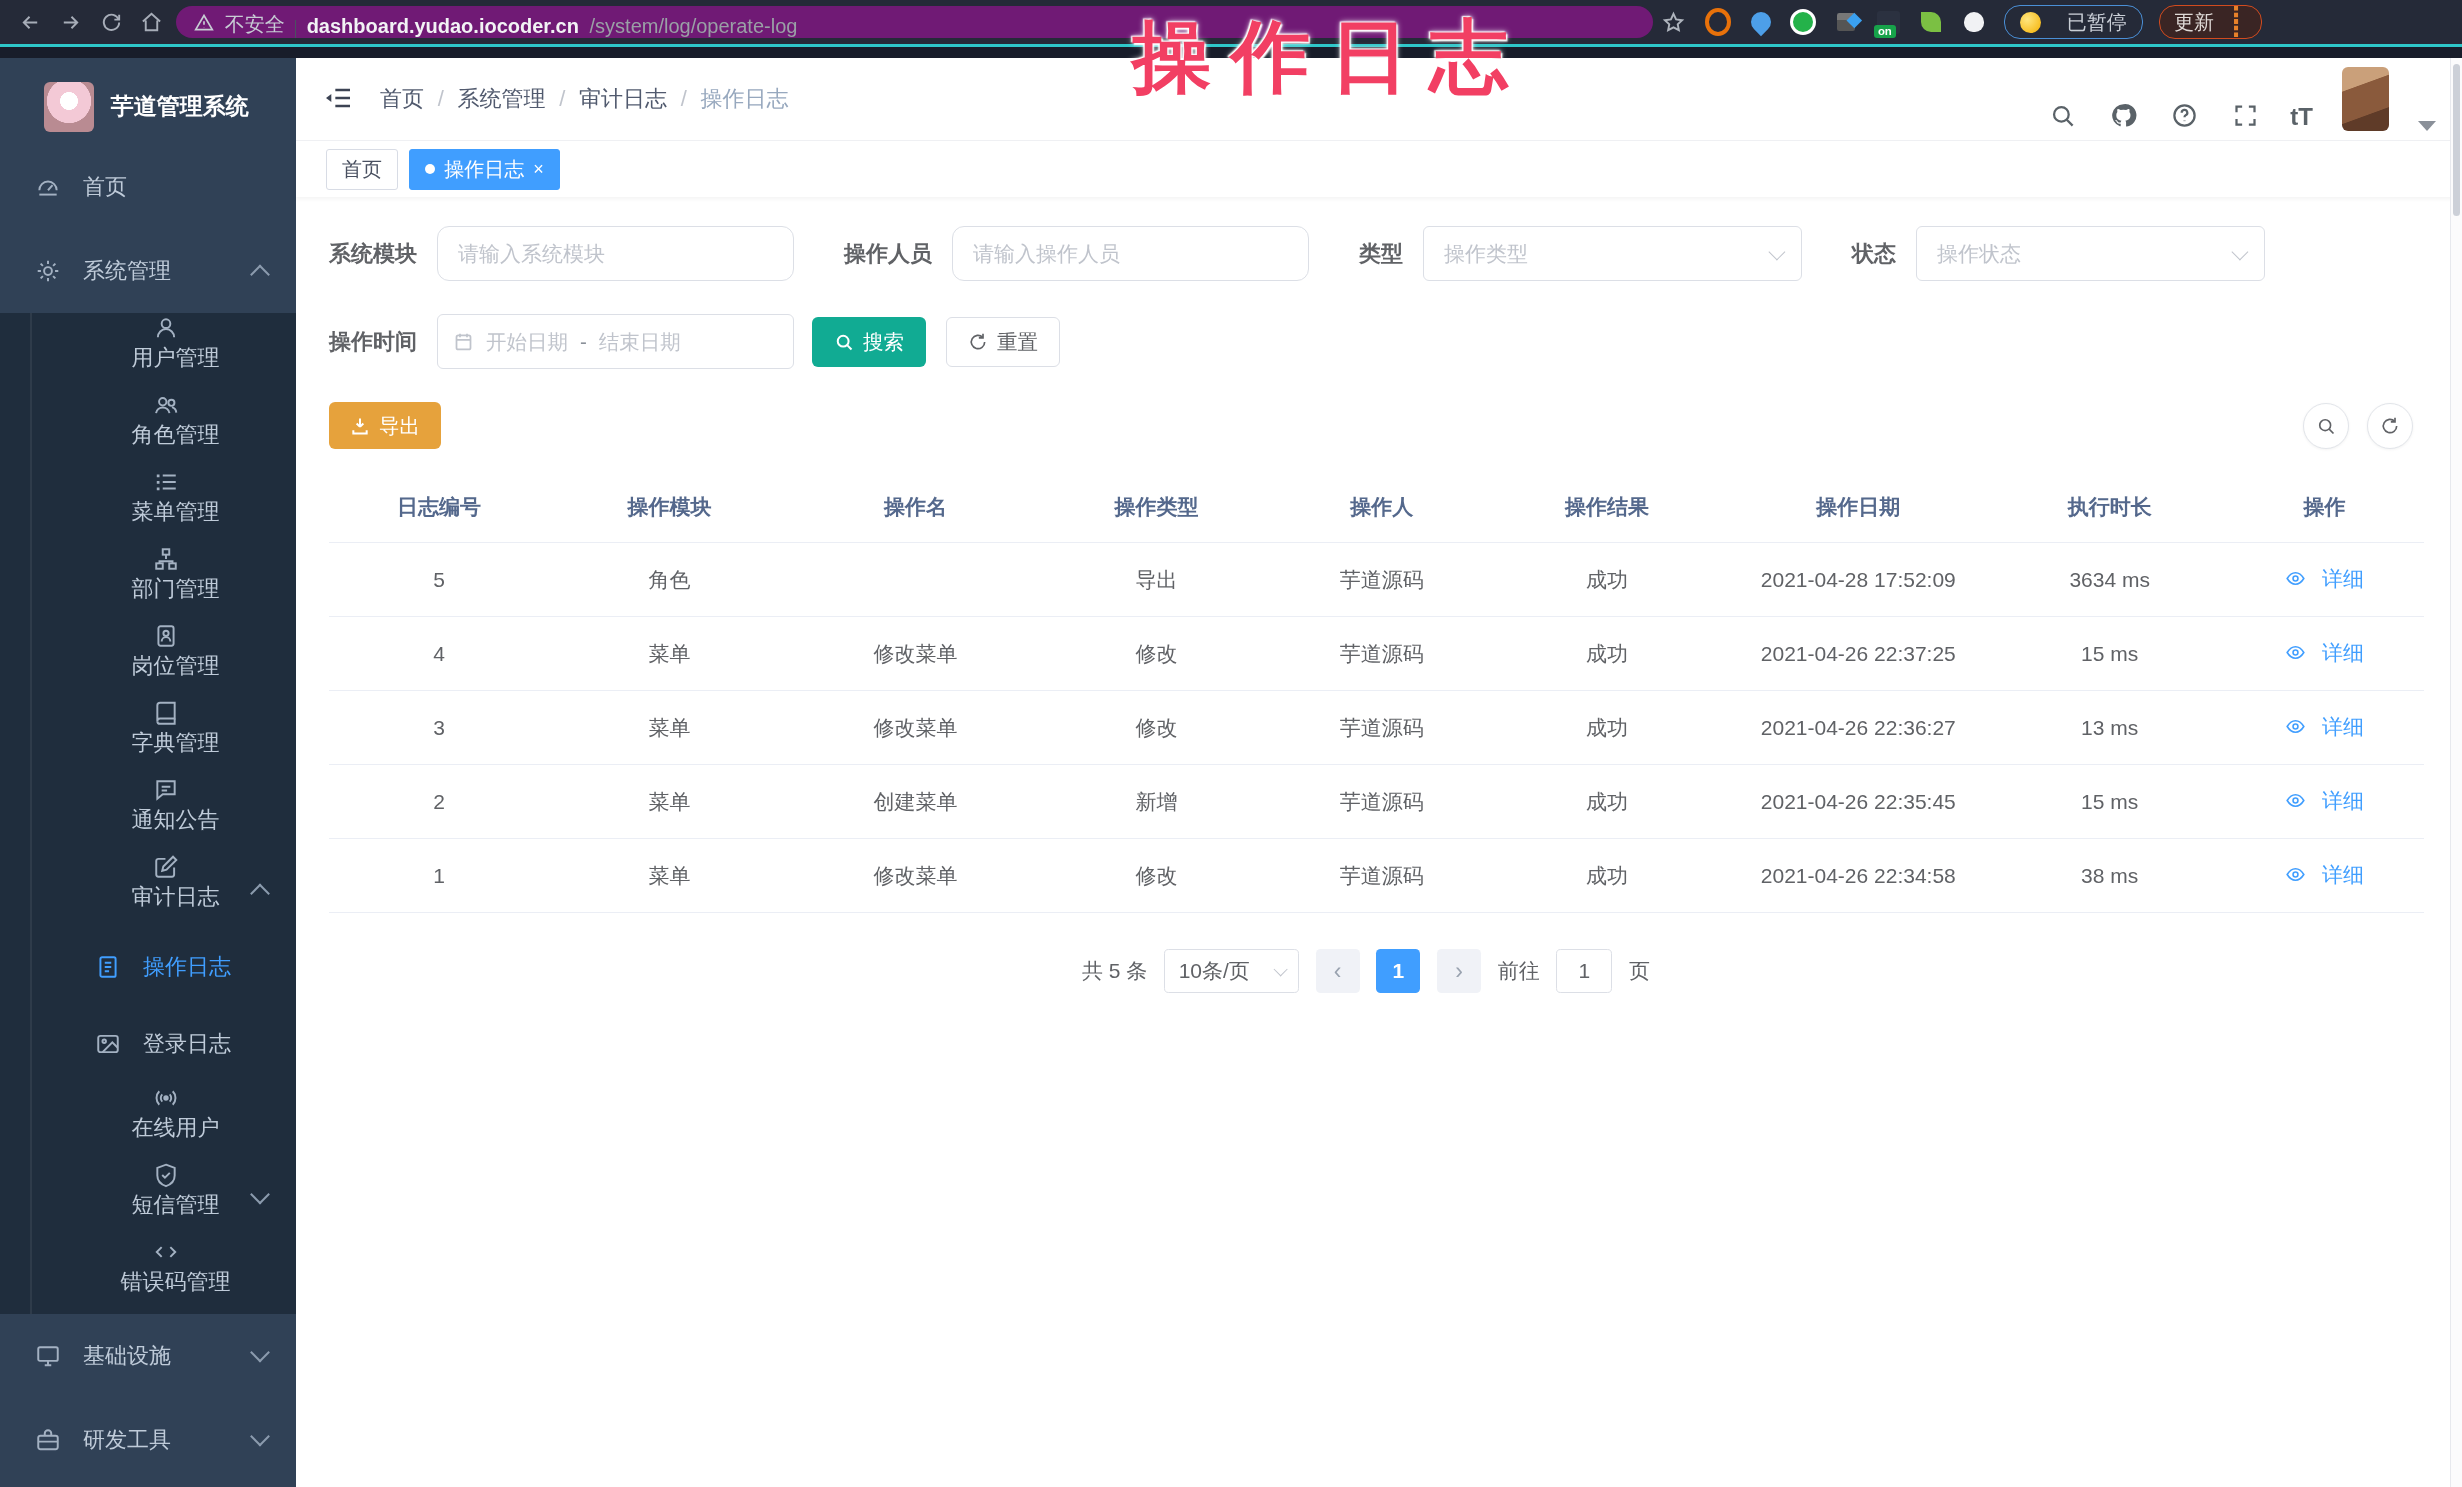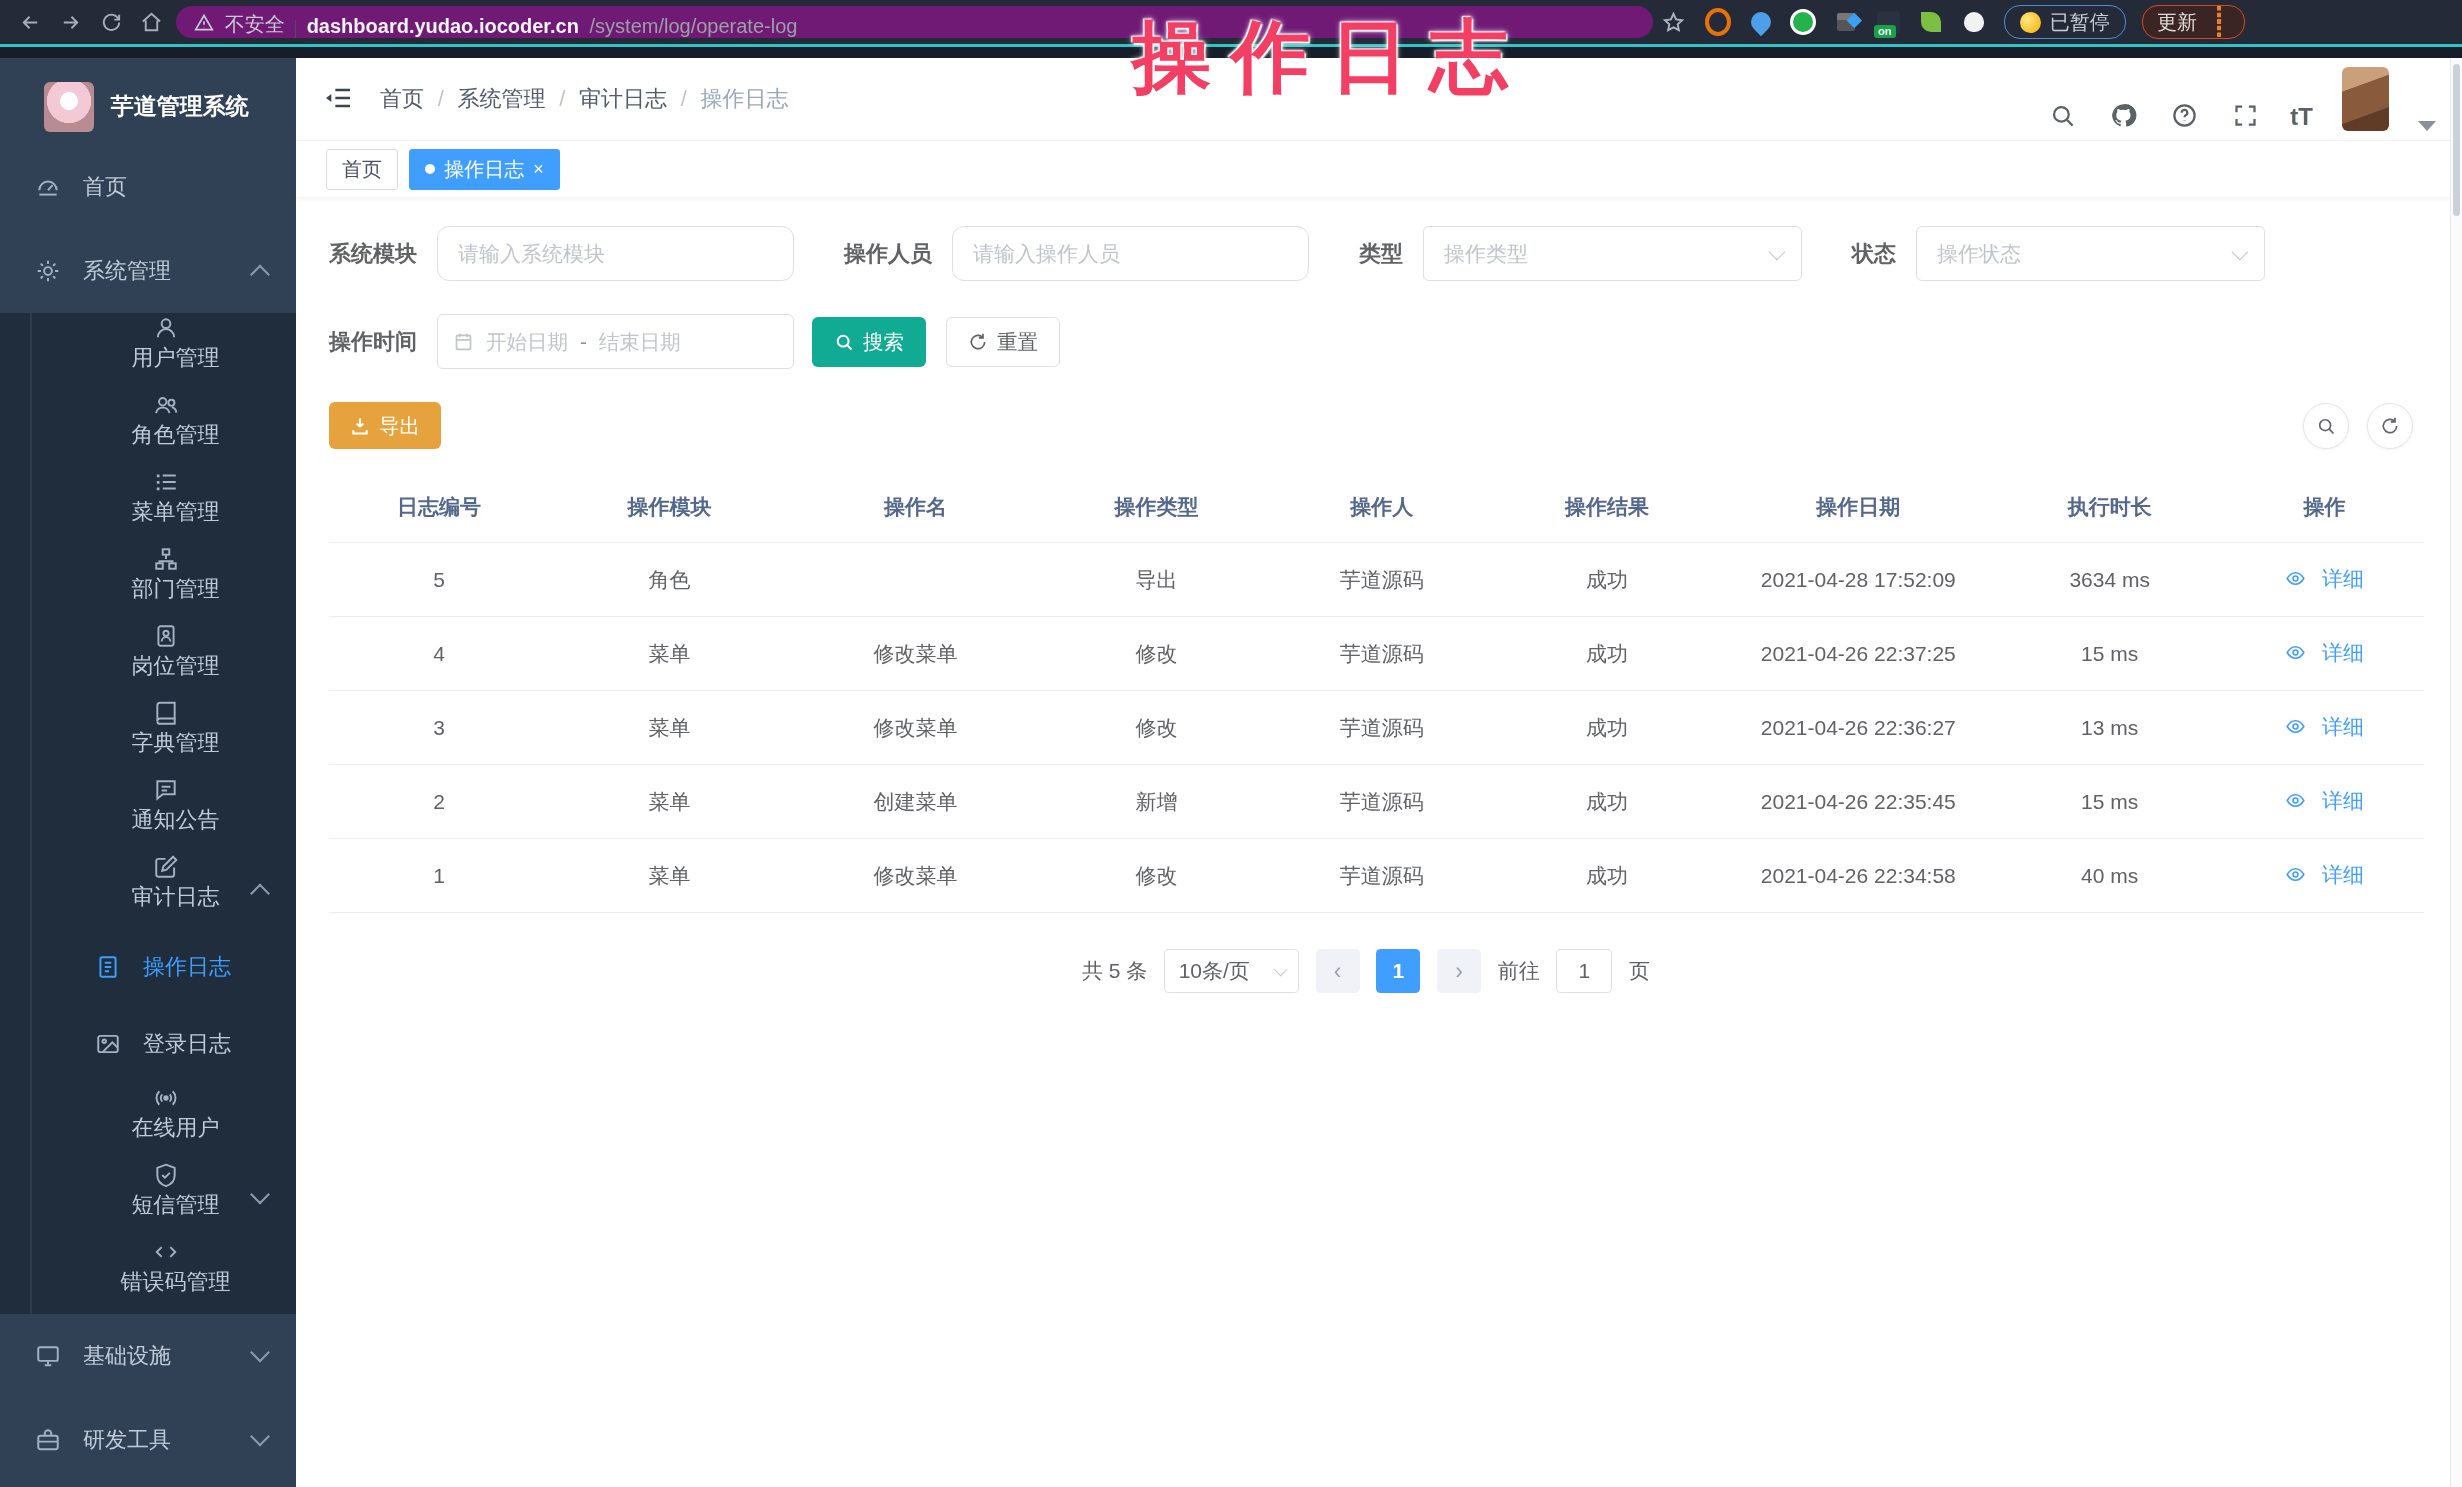--- a/index.html
+++ b/index.html
@@ -20,21 +20,21 @@
   .dot-ic{width:20px;height:20px;border-radius:50%;}
   .ring-orange{border:4.6px solid #e8710a;background:transparent;}
   .pin-blue{background:#4d9fe8;border-radius:50% 50% 50% 0;transform:rotate(-45deg);}
   .circ-green{background:#24b24a;border:3px solid #fff;}
   .grid-ext{width:18px;height:18px;background:linear-gradient(#777 40%,#555 40%);border-radius:2.3px;position:relative;}
   .grid-ext::after{content:"";position:absolute;right:-4.6px;top:1.5px;width:10.6px;height:10.6px;background:#3aa0f0;transform:rotate(45deg);}
   .on-ext{position:relative;width:23px;height:23px;background:#2b3140;border-radius:3px;}
   .on-badge{position:absolute;left:-3px;bottom:-4.6px;background:#17a34a;color:#fff;font-size:11.4px;font-weight:700;border-radius:3px;padding:0.8px 3.8px;}
   .leaf-green{background:#7bc043;border-radius:0 50% 0 50%;}
   .paw-white{background:#f1f2f4;border-radius:50% 50% 45% 45%;}
-  .paused-pill{display:flex;align-items:center;gap:9px;height:32px;border:1.5px solid #4a8fd6;border-radius:16px;padding:0 15px;color:#c9ced6;font-size:20px;}
+  .paused-pill{display:flex;align-items:center;gap:26px;height:32px;border:1.5px solid #4a8fd6;border-radius:16px;padding:0 15px;color:#c9ced6;font-size:20px;}
   .emoji-face{width:21px;height:21px;border-radius:50%;background:radial-gradient(circle at 35% 35%,#ffe680,#f5b000);}
   .update-pill{display:flex;align-items:center;gap:10.6px;height:32px;border:1.5px solid #d14b1f;background:#3a2524;border-radius:16px;padding:0 13.7px;color:#ded9d6;font-size:20px;}
   .kebab{color:#e8822a;font-size:23px;font-weight:700;letter-spacing:0;line-height:0.55;text-align:center;}
   .progress-line{position:absolute;left:0;top:44px;right:0;height:3px;background:#2ec7c9;z-index:6;}
   .dark-band{position:absolute;left:0;top:47px;right:0;height:10.6px;background:#181d2a;}
 
   
   .app{position:absolute;left:0;top:58px;right:0;bottom:0;display:flex;}
   .sidebar{width:296px;flex:0 0 296px;background:#304156;color:#bfcbd9;overflow:hidden;}
   .main{flex:1;display:flex;flex-direction:column;background:#fff;position:relative;}
@@ -618,21 +618,21 @@
                   </a></td>
               </tr>
               <tr>
                 <td>1</td>
                 <td>菜单</td>
                 <td>修改菜单</td>
                 <td>修改</td>
                 <td>芋道源码</td>
                 <td>成功</td>
                 <td>2021-04-26 22:34:58</td>
-                <td>40 ms</td>
+                <td>38 ms</td>
                 <td><a class="link">
                     <span style="display:inline-flex;">
                       <svg viewBox="0 0 24 24" fill="none" stroke="currentColor" stroke-width="1.8">
                         <path d="M2.5 12S6.5 5.5 12 5.5 21.5 12 21.5 12 17.5 18.5 12 18.5 2.5 12 2.5 12z"></path>
                         <circle cx="12" cy="12" r="2.8"></circle>
                       </svg>
                     </span>
                     <span>详细</span>
                   </a></td>
               </tr>

